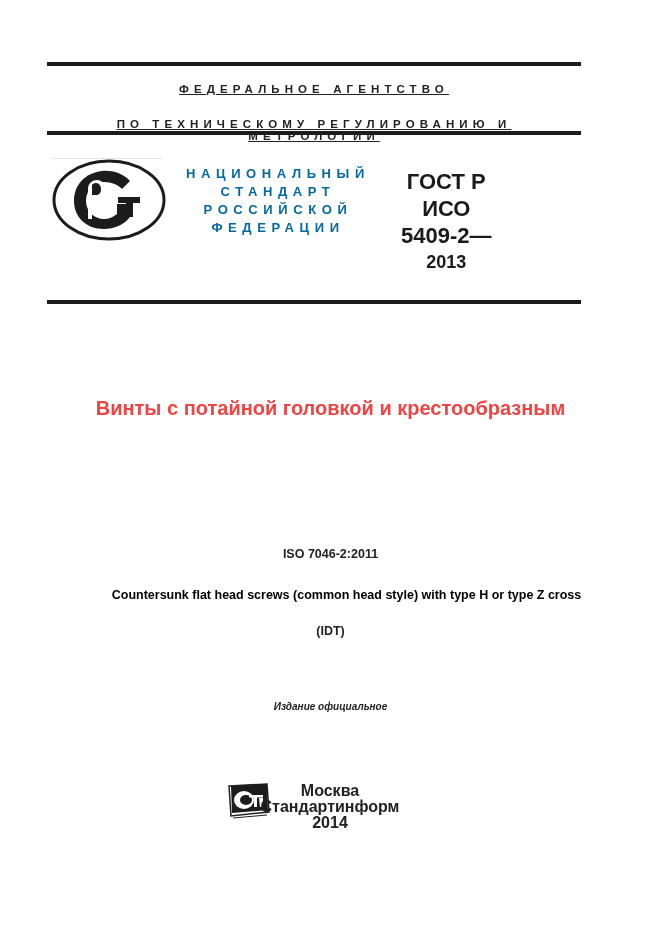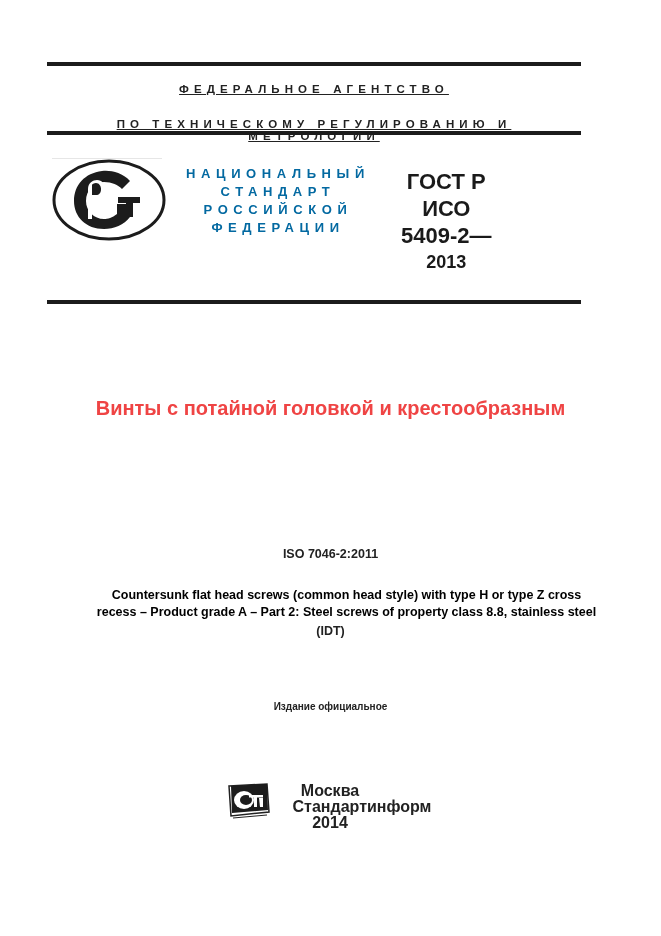--- a/index.html
+++ b/index.html
@@ -9,21 +9,21 @@
   .logo { position: absolute; left: 52px; top: 159px; width: 114px; height: 82px; }
   .thin-line { position: absolute; left: 52px; top: 158px; width: 110px; height: 1px; background: #e6e6e6; }
   .nat { position: absolute; left: 168px; width: 220px; text-align: center; font-size: 13px; font-weight: bold; letter-spacing: 5.6px; color: #0369a1; }
   .gost { position: absolute; left: 401px; top: 168px; font-size: 22px; font-weight: bold; line-height: 27px; color: #1a1a1a; text-align: center; }
   .gost .y { font-size: 18px; }
   .title { position: absolute; left: 20px; width: 621px; text-align: center; font-weight: bold; color: #ef4444; }
   .t1 { top: 395px; font-size: 20px; line-height: 26px; }
   .t2 { top: 449px; font-size: 17.5px; line-height: 23px; }
   .iso { position: absolute; left: 20px; width: 621px; text-align: center; font-weight: bold; font-size: 12.5px; color: #222; }
   .en { position: absolute; left: 56px; width: 581px; text-align: center; font-weight: bold; font-size: 12.5px; line-height: 16.5px; color: #000000; top: 571px; margin-top: 16px; }
-  .small { position: absolute; left: 0; width: 661px; text-align: center; font-weight: bold; font-size: 10px; color: #222; }
+  .small { position: absolute; left: 0; width: 661px; text-align: center; font-weight: bold; font-size: 10px; color: #222; font-style: italic; }
   .pub { position: absolute; left: 255px; width: 150px; text-align: center; font-weight: bold; font-size: 16px; color: #222; }
   .pub-logo { position: absolute; left: 227px; top: 782px; width: 44px; height: 40px; }
 </style>
 </head>
 <body>
 
 <div class="rule" style="top:62px;"></div>
 <div class="agency" style="top:83px;">ФЕДЕРАЛЬНОЕ АГЕНТСТВО</div>
 <div class="agency" style="top:118px;">ПО ТЕХНИЧЕСКОМУ РЕГУЛИРОВАНИЮ И МЕТРОЛОГИИ</div>
 <div class="rule" style="top:131px;"></div>
@@ -54,32 +54,31 @@
 
 <div class="title t1">
   <div>Винты с потайной головкой и крестообразным</div>
 </div>
 <div class="title t2">
 </div>
 
 <div class="iso" style="top:547px;">ISO 7046-2:2011</div>
 <div class="en">
   <div>Countersunk flat head screws (common head style) with type H or type Z cross</div>
-  <div>recess – Product grade A – Part 2: Steel screws of property class 8.8, stainless steel</div>
 </div>
 <div class="iso" style="top:624px;">(IDT)</div>
 
 <div class="small" style="top:701px;">Издание официальное</div>
 
 <svg class="pub-logo" viewBox="0 0 44 40">
   <path d="M2 4 L40 2 L42 30 L4 34 Z" fill="#fff" stroke="#222" stroke-width="1.5"></path>
   <path d="M4 4 L40 2 L41 28 L5 31 Z" fill="#1c1c1c"></path>
   <ellipse cx="17" cy="18" rx="10" ry="9" fill="#fff"></ellipse>
   <ellipse cx="19" cy="18" rx="6" ry="5" fill="#1c1c1c"></ellipse>
   <rect x="22" y="13" width="14" height="2.5" fill="#fff"></rect>
   <rect x="27" y="13" width="3" height="12" fill="#fff"></rect>
   <path d="M32 16 L36 16 L36 25 L33 25 Z" fill="#fff"></path>
   <line x1="6" y1="36" x2="40" y2="33" stroke="#222" stroke-width="1"></line>
 </svg>
 
 <div class="pub" style="top:782px;">Москва</div>
-<div class="pub" style="top:798px;margin-left:32px;">Стандартинформ</div>
+<div class="pub" style="top:798px;">Стандартинформ</div>
 <div class="pub" style="top:814px;">2014</div>
 
 </body></html>

